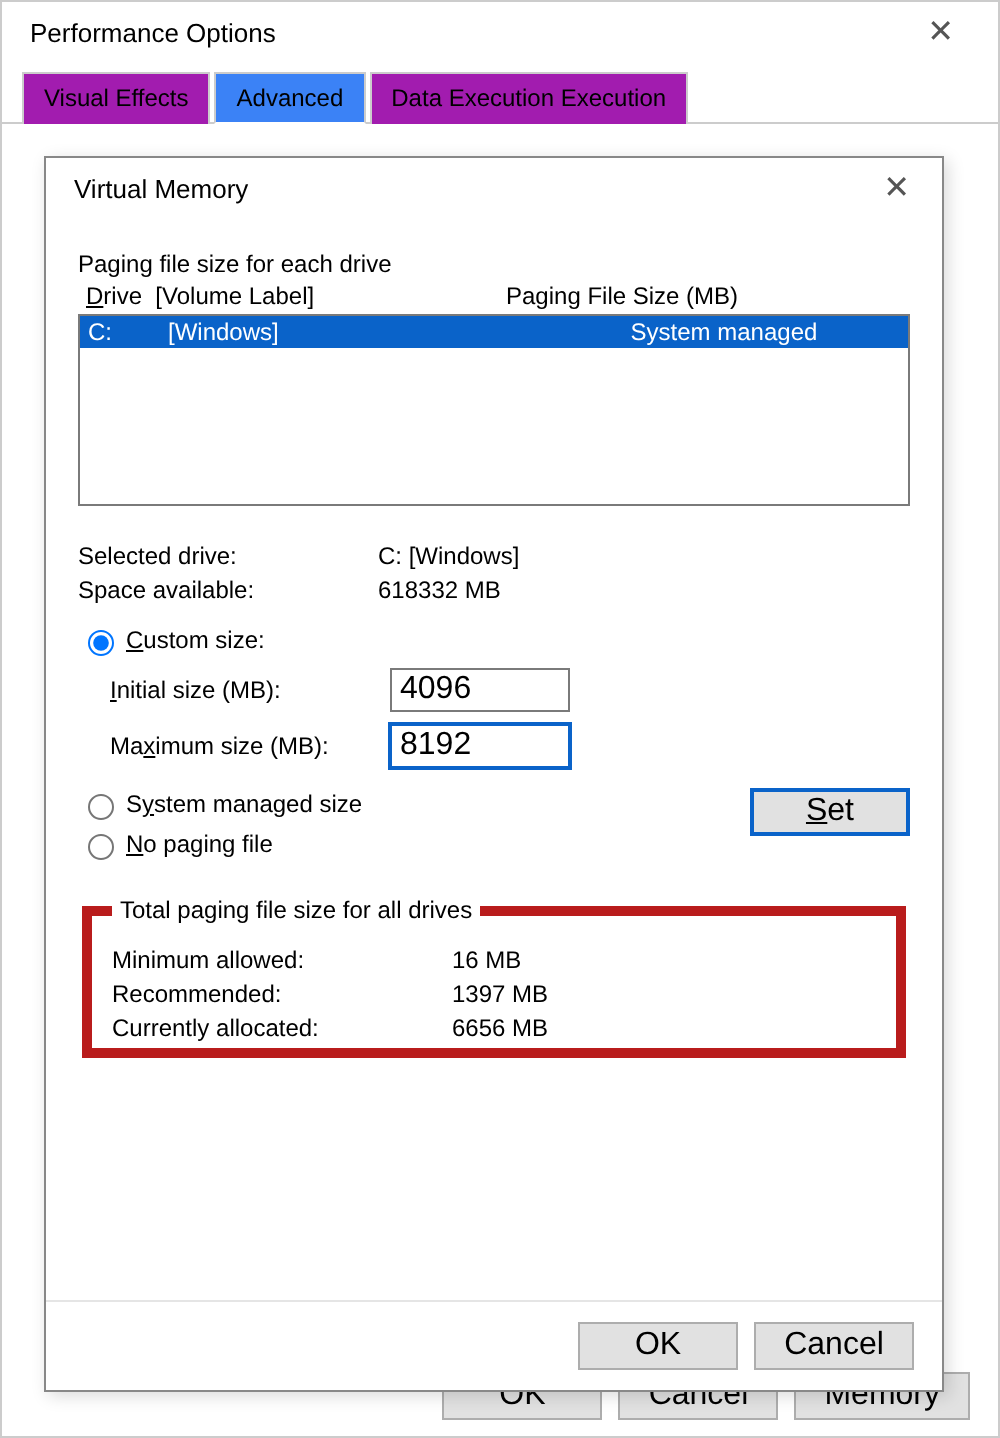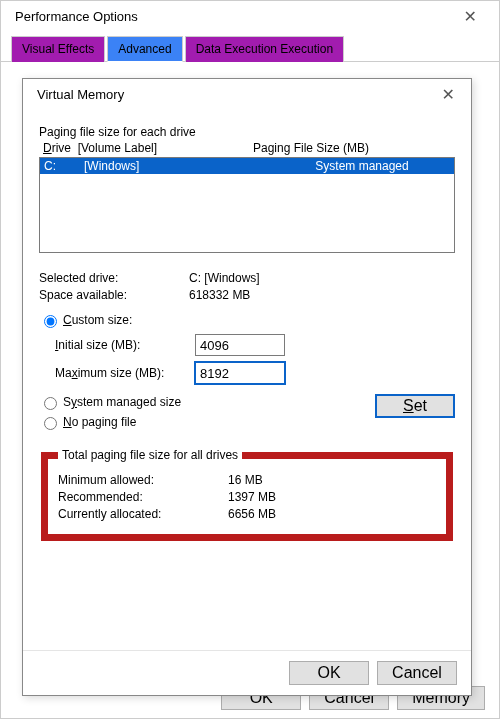--- a/index.html
+++ b/index.html
@@ -119,42 +119,42 @@
     align-items: center;
     margin: 6px 0 6px 16px;
   }
   .size-row .lbl { flex: 0 0 140px; }
   .size-row input[type=text] {
     width: 90px;
     height: 22px;
     border: 1px solid #7a7a7a;
     padding: 0 4px;
     font-family: inherit;
-    font-size: 13px;
+    font-size: 16px;
   }
   .size-row input.focused { border: 1px solid #0a63c9; outline: 1px solid #0a63c9; }
   .set-row {
     display: flex;
     justify-content: flex-end;
     margin-top: 4px;
   }
   .btn {
     min-width: 80px;
     height: 24px;
     background: #e1e1e1;
     border: 1px solid #adadad;
     font-family: inherit;
     font-size: 16px;
     padding: 0 14px;
   }
   .btn.primary { border: 2px solid #0a63c9; }
   fieldset.total {
-    border: 7px solid #b91c1c;
+    border: 5px solid #b91c1c;
     margin-top: 14px;
-    padding: 8px 10px 10px 10px;
+    padding: 8px 10px 0 10px;
   }
   fieldset.total legend { padding: 0 4px; }
   .total-row { display: flex; margin: 3px 0; }
   .total-row .lbl { flex: 0 0 170px; }
   .modal-footer {
     display: flex;
     justify-content: flex-end;
     gap: 8px;
     padding: 10px 14px;
     border-top: 1px solid #e5e5e5;

